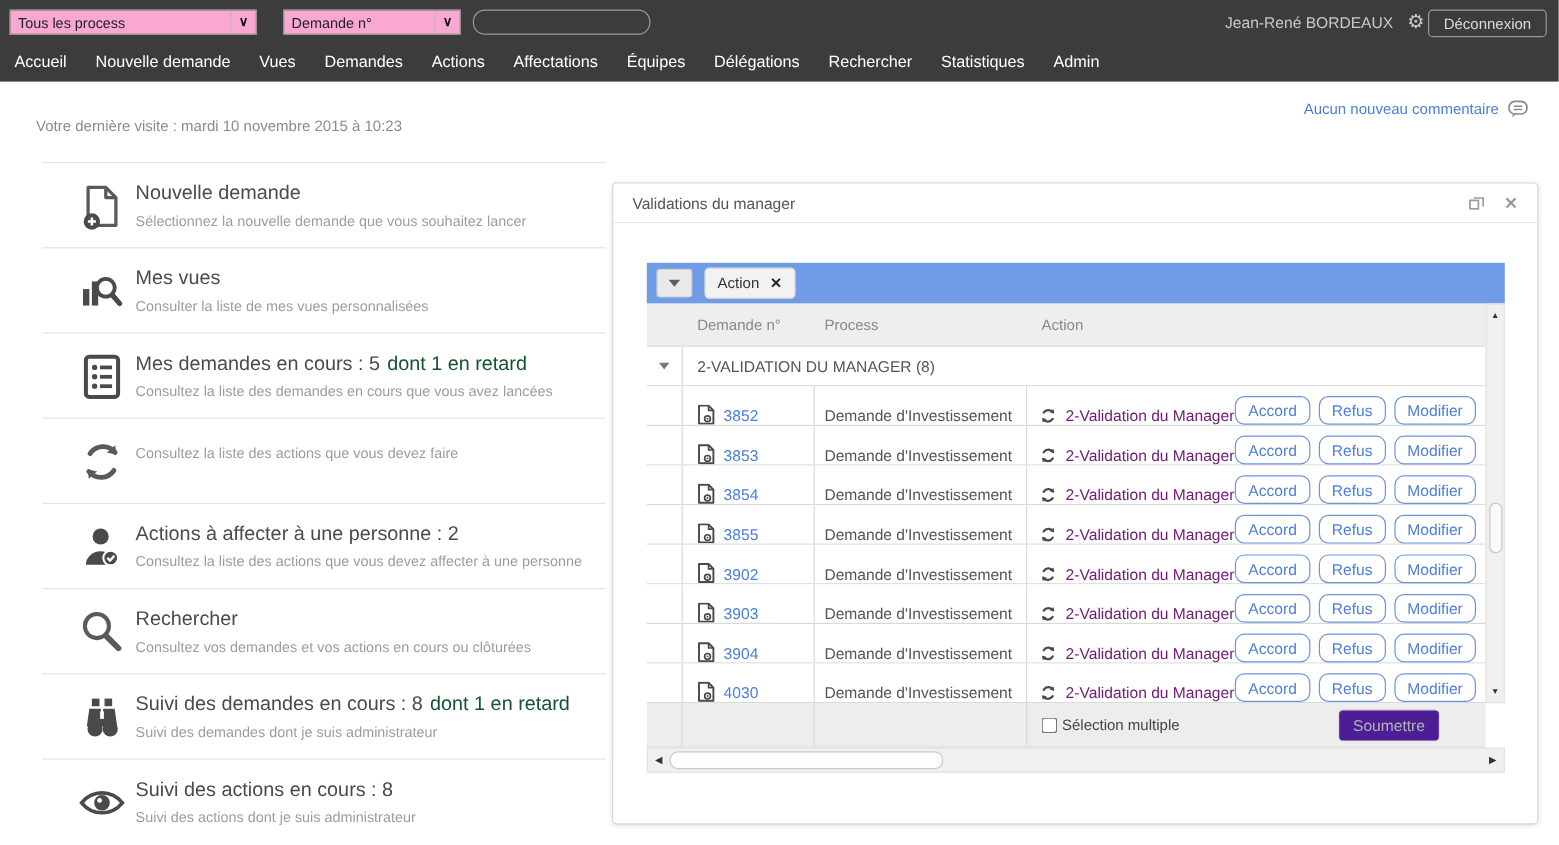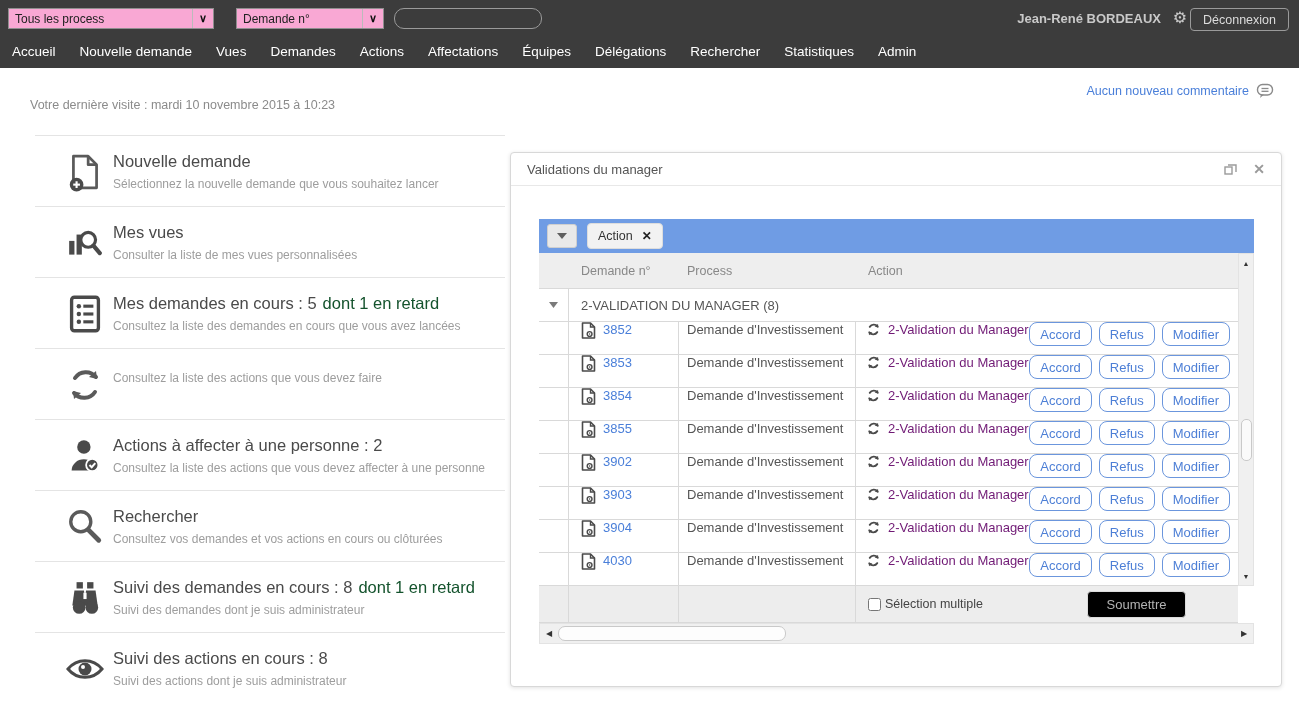--- a/index.html
+++ b/index.html
@@ -13,21 +13,21 @@
   .sel { position:absolute; top:8px; height:21px; background:#f9a8d4; border:1px solid #8f8f8f;
     display:flex; align-items:center; font-size:12px; color:#222; }
   .sel .sel-txt { flex:1; padding:0 6px; white-space:nowrap; overflow:hidden; }
   .sel .sel-arrow { width:21px; height:100%; border-left:1px solid #bbb; display:flex;
     align-items:center; justify-content:center; font-size:11px; font-weight:bold; color:#111; }
   .sel1 { left:8px; width:206px; }
   .sel2 { left:236px; width:148px; }
   .tb-input { position:absolute; left:394px; top:8px; width:148px; height:21px;
     background:#3c3c3c; border:1px solid #9a9a9a; border-radius:10px; color:#eee;
     font-size:12px; padding:0 9px; outline:none; font-family:"Liberation Sans",sans-serif; }
-  .tb-user { position:absolute; right:138px; top:11px; color:#c9c9c9; font-size:13px; white-space:nowrap;font-weight:bold; }
+  .tb-user { position:absolute; right:138px; top:11px; color:#c9c9c9; font-size:13px; white-space:nowrap; }
   .tb-gear { position:absolute; right:112px; top:8px; color:#c9c9c9; font-size:16px; cursor:pointer; }
   .tb-logout { position:absolute; right:10px; top:8px; height:23px; padding:0 12px;
     background:transparent; border:1px solid #9a9a9a; border-radius:4px; color:#dcdcdc;
     font-size:12.5px; cursor:pointer; font-family:"Liberation Sans",sans-serif; }
   .nav { position:absolute; left:0; top:34px; right:0; height:34px; display:flex;
     align-items:center; padding-left:12px; }
   .nav span { color:#fff; font-size:13.5px; margin-right:24px; cursor:pointer; white-space:nowrap; }
 
   
   .lastvisit { position:absolute; left:30px; top:98px; font-size:12.5px; color:#8b8b8b; }
@@ -67,39 +67,39 @@
   .thead .h1 { width:110px; padding-left:12px; }
   .thead .h2 { width:177px; padding-left:8px; }
   .thead .h3 { flex:1; padding-left:12px; }
   .thead span { font-size:12.5px; color:#888; }
 
   .grow { height:33px; display:flex; align-items:center; border-bottom:1px solid #d9d9d9; background:#fff; }
   .grow .gc0 { width:30px; height:100%; border-right:1px solid #d9d9d9; display:flex; align-items:center; justify-content:center; cursor:pointer; }
   .grow .glabel { padding-left:12px; font-size:13px; color:#555; }
 
   .trow { height:33px; display:flex; align-items:stretch; border-bottom:1px solid #d9d9d9; background:#fff; }
-  .trow .c { display:flex; align-items:flex-start; border-right:1px solid #d9d9d9; }
+  .trow .c { display:flex; align-items:flex-end; border-right:1px solid #d9d9d9; }
   .trow .c0 { width:30px; }
   .trow .c1 { width:110px; padding-left:12px; }
   .trow .c2 { width:177px; padding-left:8px; font-size:13px; color:#555; }
   .trow .c3 { flex:1; padding-left:10px; border-right:0; }
   .idlink { color:#4a7fd9; font-size:13px; margin-left:7px; cursor:pointer; text-decoration:none; }
   .actlink { color:#701a75; font-size:13px; margin-left:7px; cursor:pointer; white-space:nowrap; }
   .btns { margin-left:auto; display:flex; gap:7px; margin-right:8px; }
   .abtn { height:24px; min-width:56px; padding:0 10px; background:#fff; border:1px solid #6b96dd;
     border-radius:8px; color:#4d7fd6; font-size:13px; cursor:pointer; font-family:"Liberation Sans",sans-serif; }
 
   .tfoot { height:37px; background:#ededed; display:flex; align-items:center; border-bottom:1px solid #d9d9d9; }
   .tfoot .f0 { width:30px; height:100%; border-right:1px solid #d9d9d9; }
   .tfoot .f1 { width:110px; height:100%; border-right:1px solid #d9d9d9; }
   .tfoot .f2 { width:177px; height:100%; border-right:1px solid #d9d9d9; }
   .tfoot .f3 { flex:1; height:100%; display:flex; align-items:center; padding-left:12px; }
   .tfoot input[type=checkbox] { width:13px; height:13px; margin-right:4px; }
   .tfoot label { font-size:12.5px; color:#444; }
-  .submit { margin-left:auto; margin-right:52px; height:27px; width:99px; background:#000000;
+  .submit { margin-left:auto; margin-right:38px; height:27px; width:85px; background:#4c1d95;
     border:1px solid #dcdcdc; border-radius:4px; color:#b3b3b3; font-size:13px; font-family:"Liberation Sans",sans-serif; }
 
   .vscroll { position:absolute; right:0; top:0; width:16px; height:333px; background:#f0f0f0; border:1px solid #e3e3e3; }
   .vs-up, .vs-dn { position:absolute; left:0; width:14px; height:14px; display:flex; align-items:center;
     justify-content:center; font-size:7px; color:#333; cursor:pointer; }
   .vs-up { top:2px; } .vs-dn { bottom:2px; }
   .vs-thumb { position:absolute; left:1.5px; top:165px; width:11px; height:42px; background:#fafafa;
     border:1px solid #c9c9c9; border-radius:5px; cursor:grab; }
 
   .hscroll { position:relative; height:21px; background:#f0f0f0; border:1px solid #e3e3e3; }

